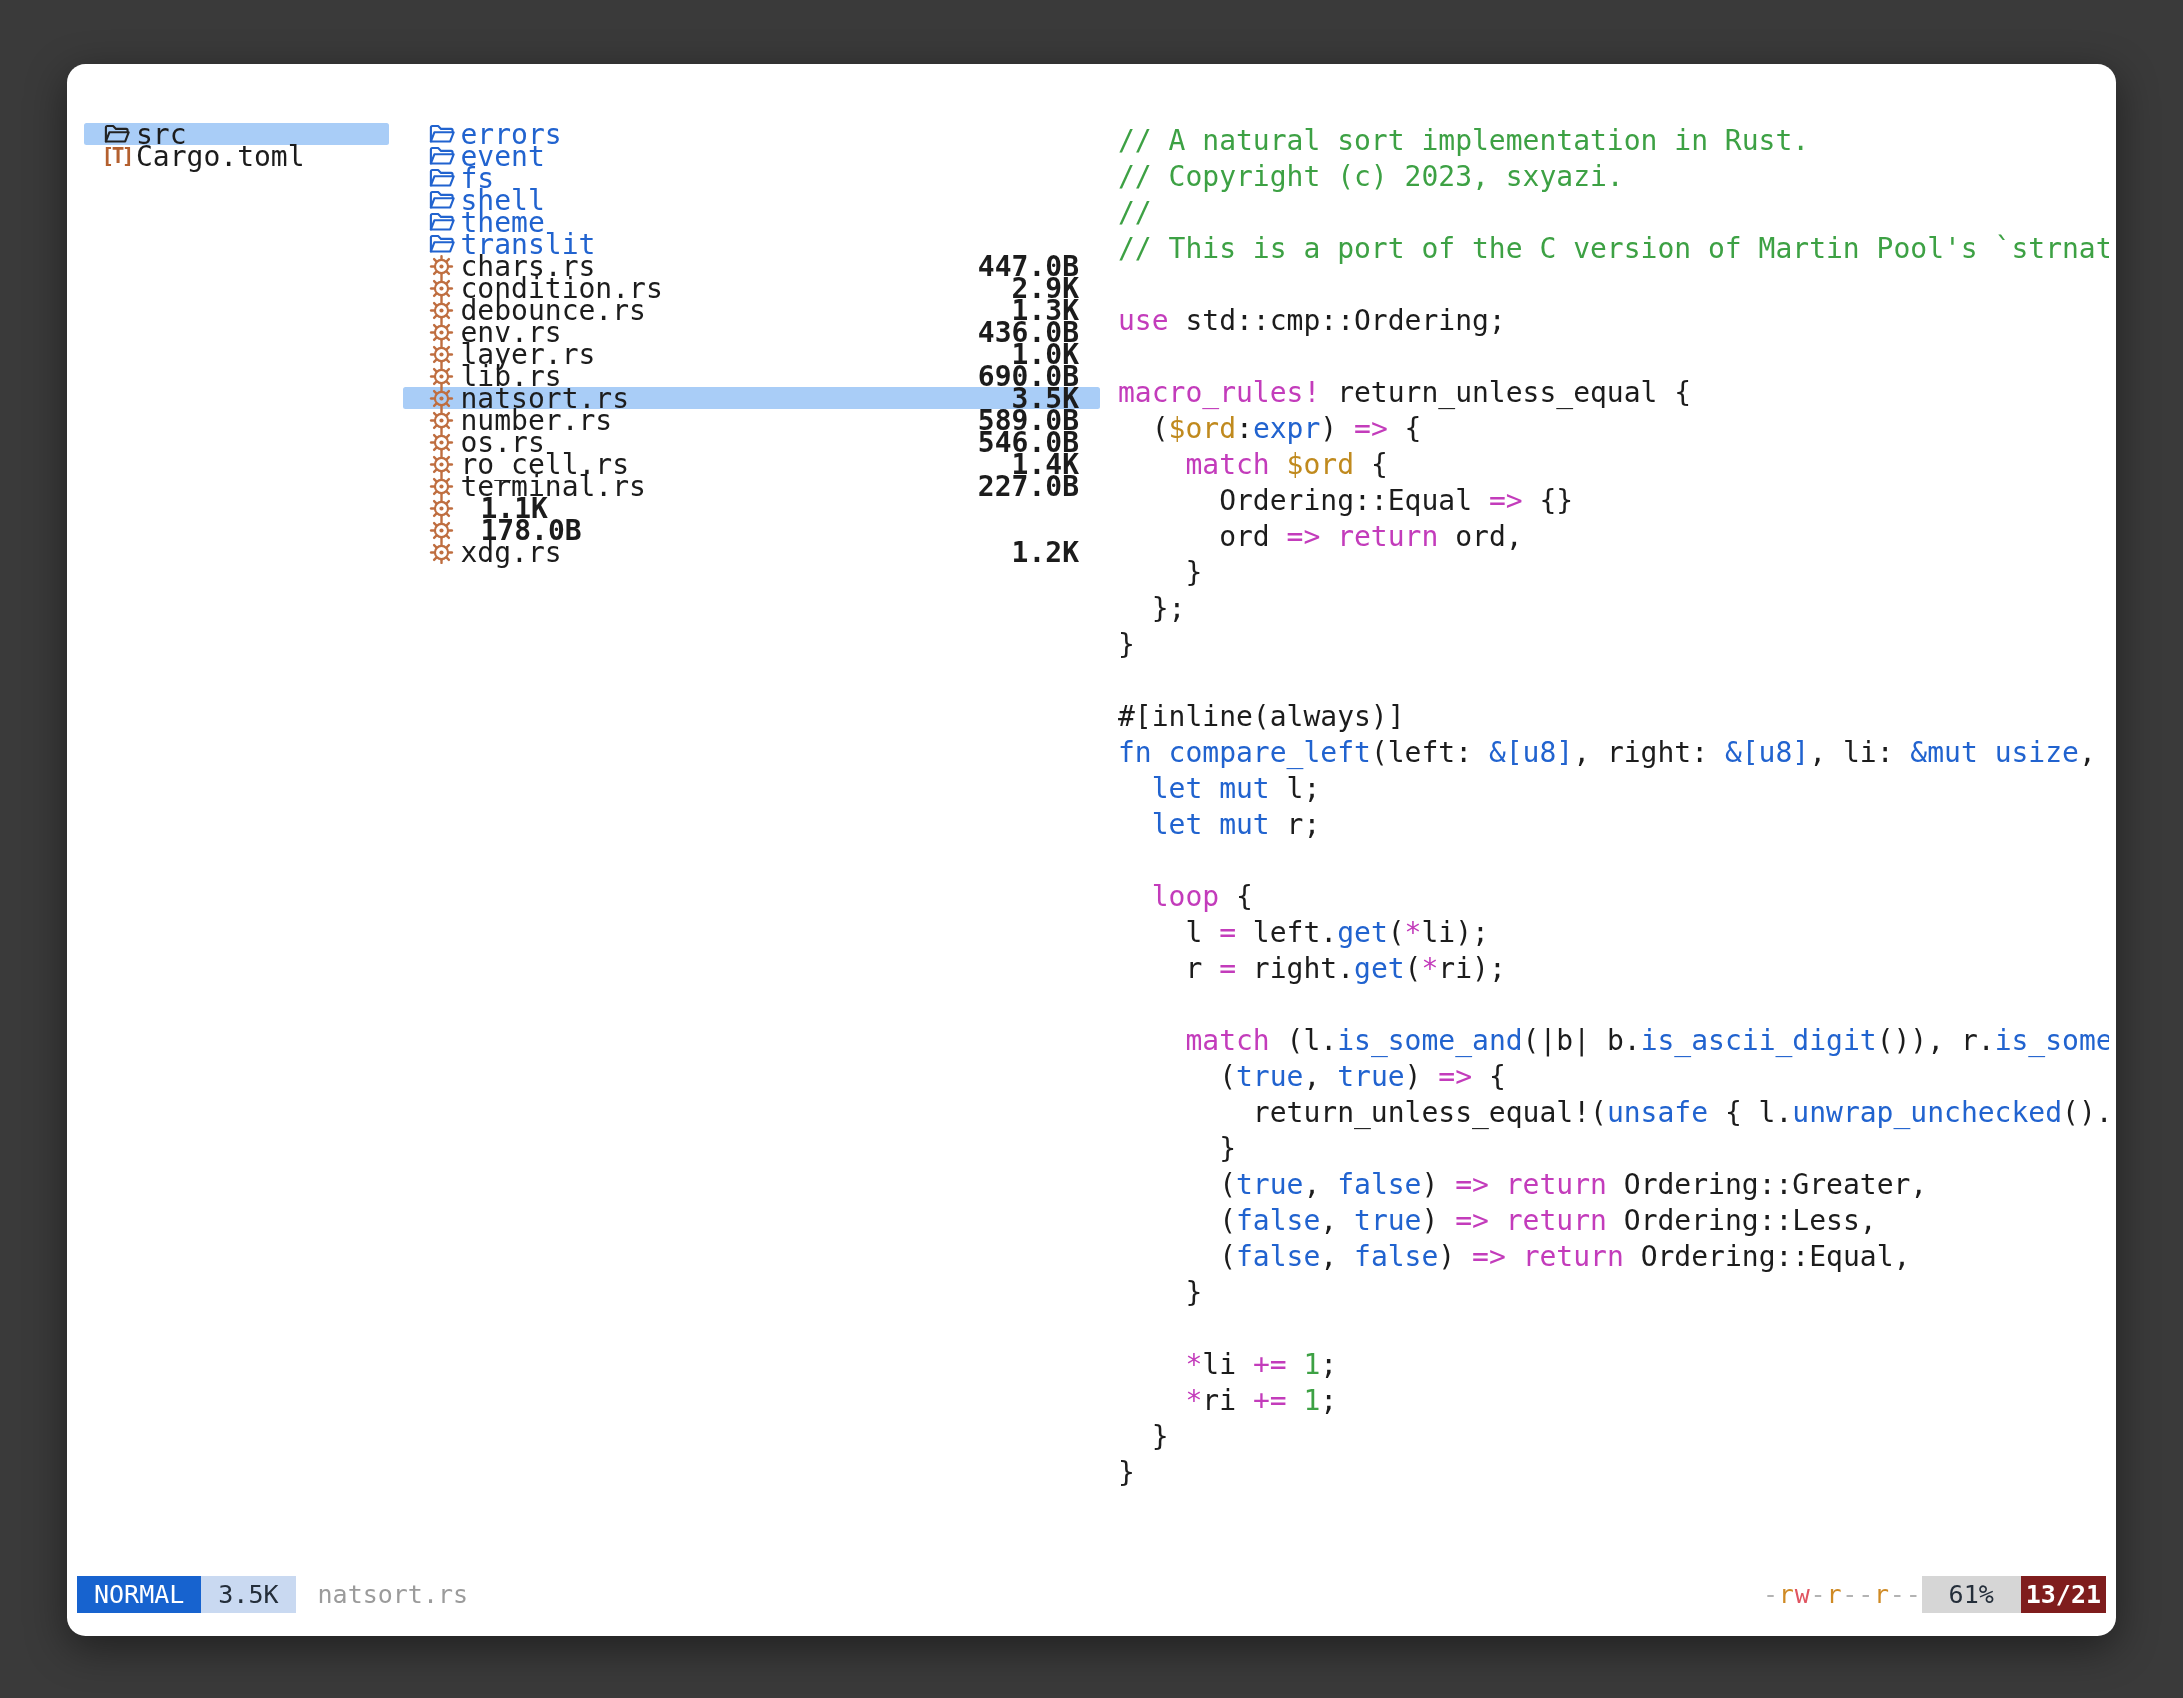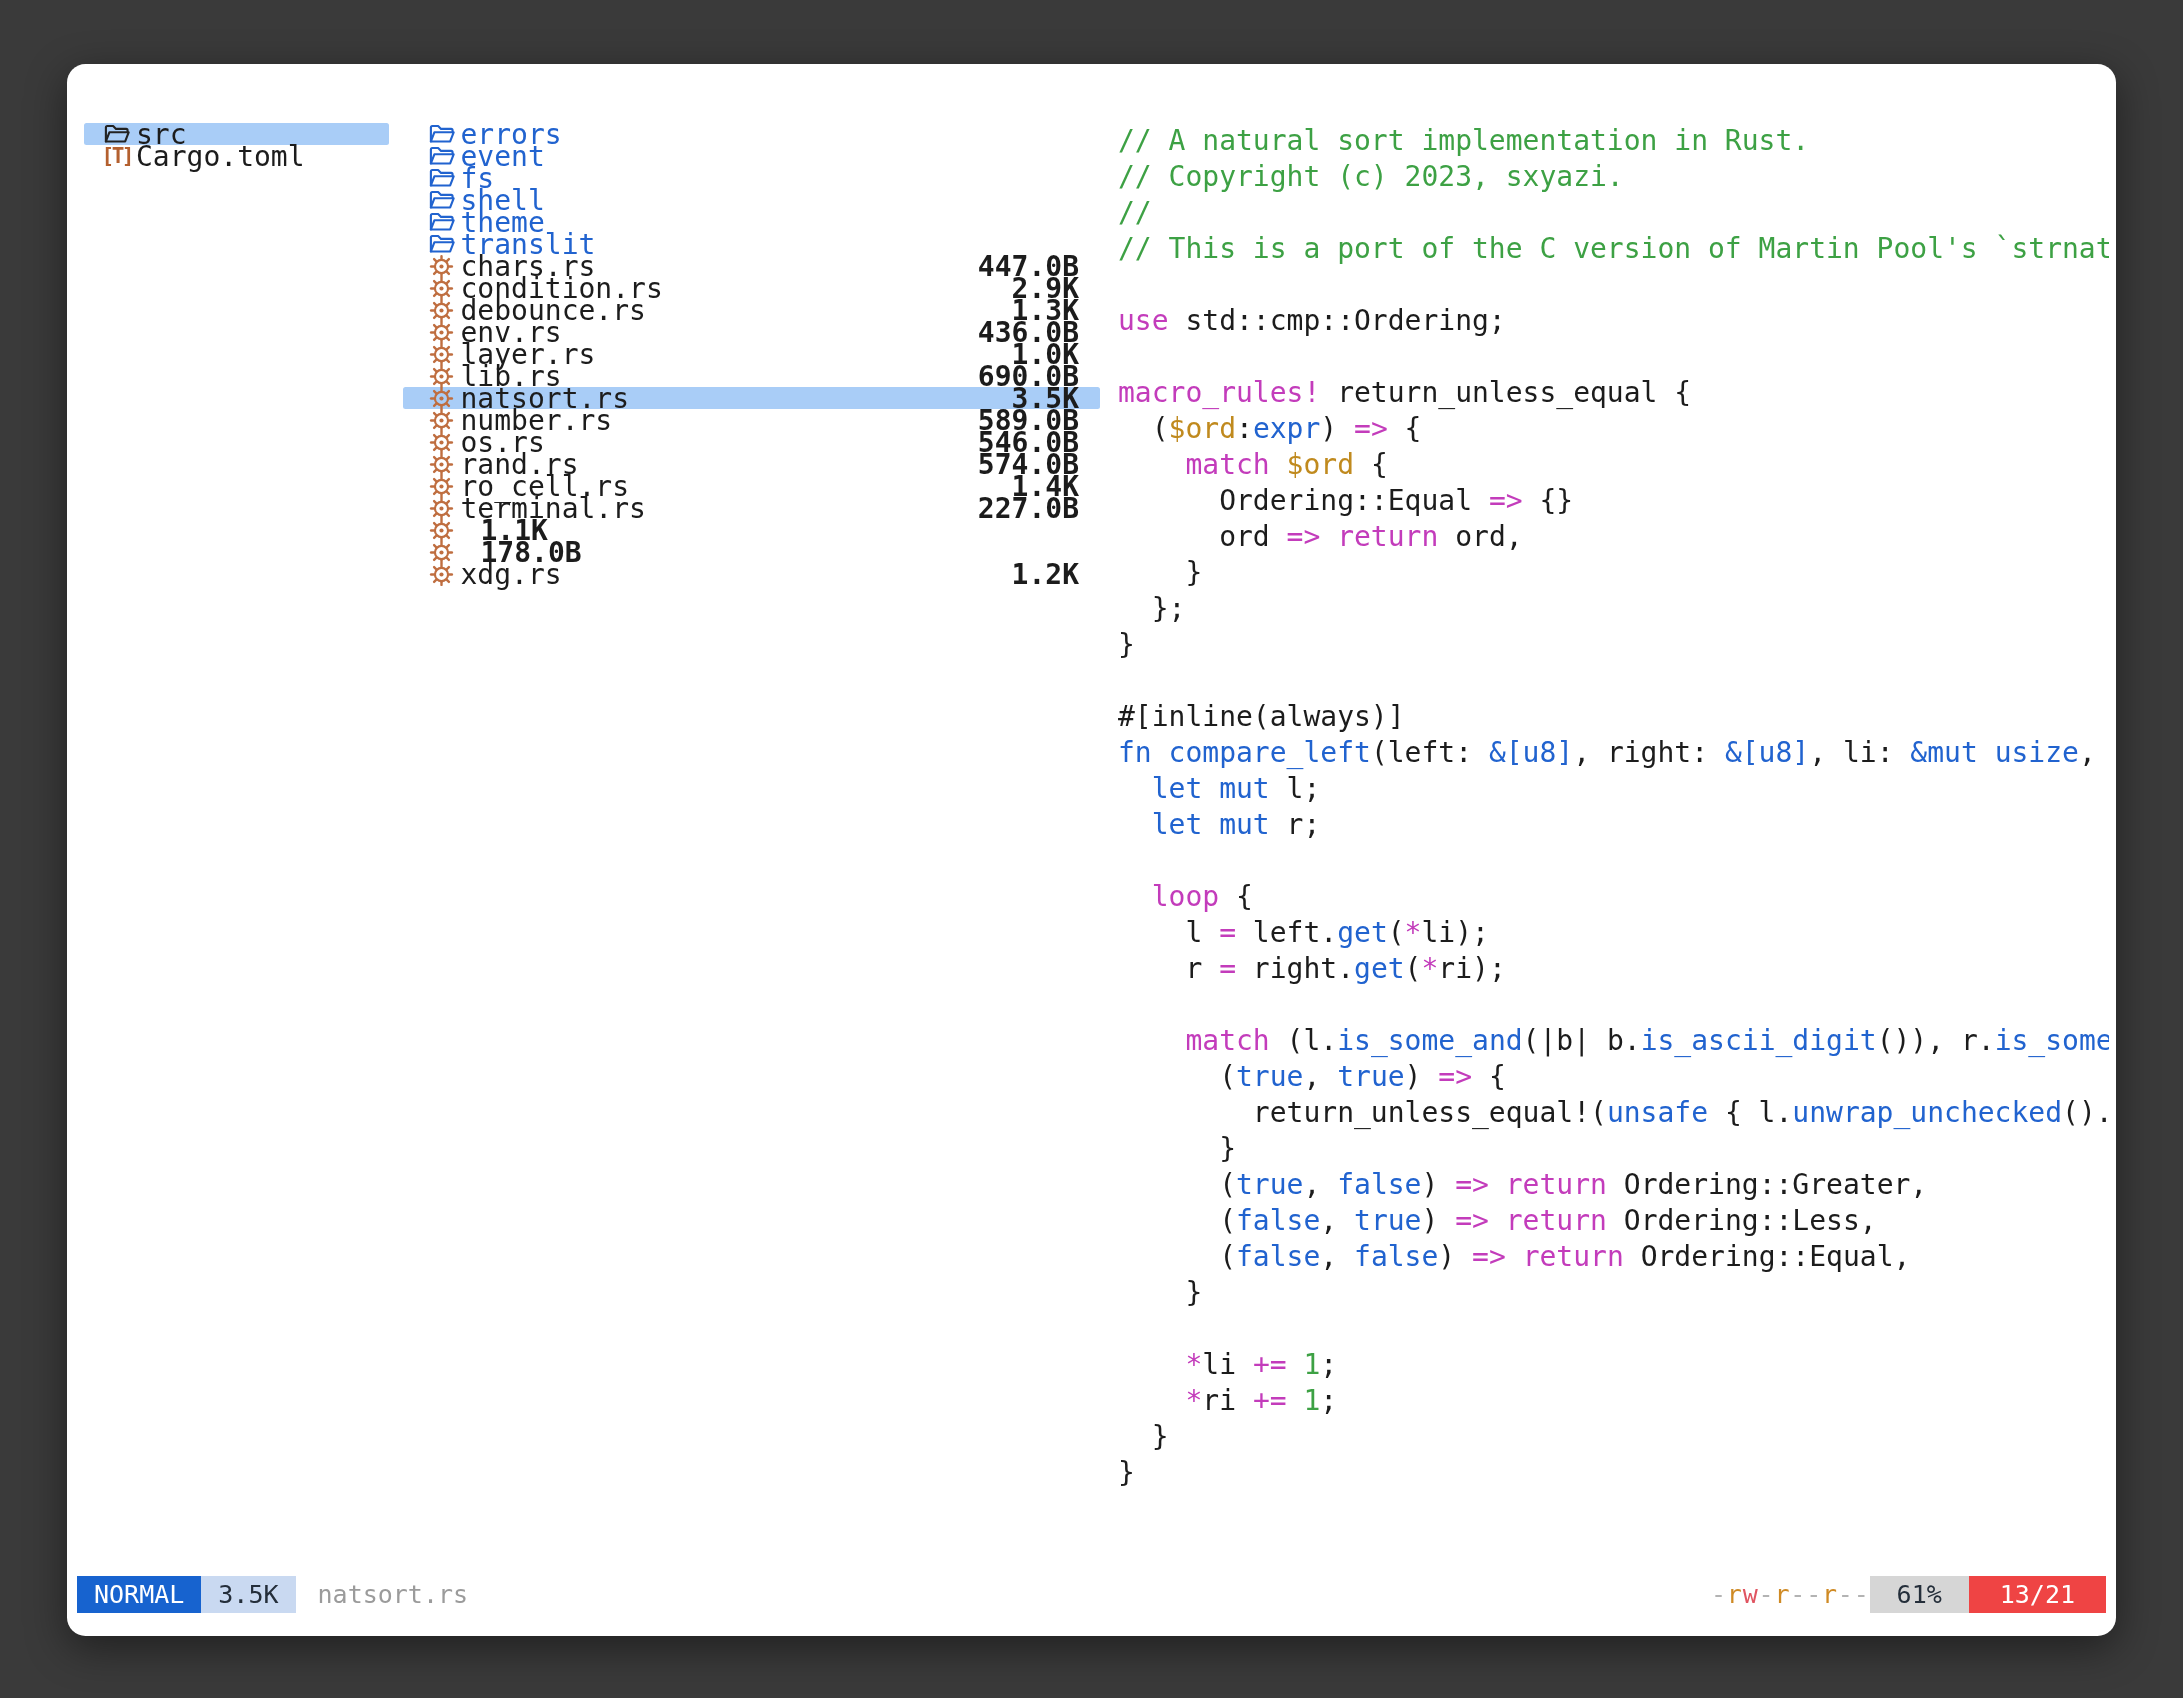--- a/index.html
+++ b/index.html
@@ -66,21 +66,21 @@
   .badge { height:37px; display:flex; align-items:center; padding:0 17px; }
   .badge.mode    { background:#1763cf; color:#ffffff; font-weight:normal; }
   .badge.sizeb   { background:#c9d9f1; color:#242e3a; }
   .sb-file { color:#9b9b9b; margin-left:22px; }
   .sb-right { margin-left:auto; display:flex; align-items:center; }
   .perms { letter-spacing:0.8px; }
   .perm-dim { color:#b3b3b3; }
   .perm-pr  { color:#cf8a24; }
   .perm-pw  { color:#e05561; }
   .badge.percent { background:#d6d6d6; color:#242e3a; padding:0 27px; }
-  .badge.pos     { background:#ef4444; color:#ffffff; font-weight:normal; padding:0 31px; }
+  .badge.pos     { background:#7f1d1d; color:#ffffff; font-weight:bold; padding:0 5px; }
 </style>
 </head>
 <body>
 
 <div class="window">
 
   <div class="pane parent">
       <div class="row sel"><span class="icon ic-dark"><svg viewBox="0 0 28 24" width="27" height="23.5">
             <path d="M3 20 L3 5.5 Q3 4 4.5 4 L10.5 4 L13.5 7 L24 7 Q25.5 7 25.5 8.5 L25.5 10" fill="none" stroke="currentColor" stroke-width="2.2" stroke-linecap="round" stroke-linejoin="round"></path>
             <path d="M3 20 L6.6 10.5 L26.6 10.5 L23 20 Z" fill="none" stroke="currentColor" stroke-width="2.2" stroke-linejoin="round"></path>
@@ -232,34 +232,20 @@
               <line x1="12" y1="2" x2="12" y2="4.6"></line>
               <line x1="12" y1="19.4" x2="12" y2="22"></line>
               <line x1="2" y1="12" x2="4.6" y2="12"></line>
               <line x1="19.4" y1="12" x2="22" y2="12"></line>
               <line x1="4.9" y1="4.9" x2="6.8" y2="6.8"></line>
               <line x1="17.2" y1="17.2" x2="19.1" y2="19.1"></line>
               <line x1="4.9" y1="19.1" x2="6.8" y2="17.2"></line>
               <line x1="17.2" y1="6.8" x2="19.1" y2="4.9"></line>
             </g>
           </svg></span><span class="name">os.rs</span><span class="size">546.0B</span></div>
-      <div class="row"><span class="icon ic-rust"><svg viewBox="0 0 24 24" width="25" height="25">
-            <circle cx="12" cy="12" r="6.3" fill="none" stroke="currentColor" stroke-width="2.1"></circle>
-            <circle cx="12" cy="12" r="2" fill="currentColor"></circle>
-            <g stroke="currentColor" stroke-width="2.3" stroke-linecap="round">
-              <line x1="12" y1="2" x2="12" y2="4.6"></line>
-              <line x1="12" y1="19.4" x2="12" y2="22"></line>
-              <line x1="2" y1="12" x2="4.6" y2="12"></line>
-              <line x1="19.4" y1="12" x2="22" y2="12"></line>
-              <line x1="4.9" y1="4.9" x2="6.8" y2="6.8"></line>
-              <line x1="17.2" y1="17.2" x2="19.1" y2="19.1"></line>
-              <line x1="4.9" y1="19.1" x2="6.8" y2="17.2"></line>
-              <line x1="17.2" y1="6.8" x2="19.1" y2="4.9"></line>
-            </g>
-          </svg></span><span class="name">rand.rs</span><span class="size">574.0B</span></div>
       <div class="row"><span class="icon ic-rust"><svg viewBox="0 0 24 24" width="25" height="25">
             <circle cx="12" cy="12" r="6.3" fill="none" stroke="currentColor" stroke-width="2.1"></circle>
             <circle cx="12" cy="12" r="2" fill="currentColor"></circle>
             <g stroke="currentColor" stroke-width="2.3" stroke-linecap="round">
               <line x1="12" y1="2" x2="12" y2="4.6"></line>
               <line x1="12" y1="19.4" x2="12" y2="22"></line>
               <line x1="2" y1="12" x2="4.6" y2="12"></line>
               <line x1="19.4" y1="12" x2="22" y2="12"></line>
               <line x1="4.9" y1="4.9" x2="6.8" y2="6.8"></line>
               <line x1="17.2" y1="17.2" x2="19.1" y2="19.1"></line>

